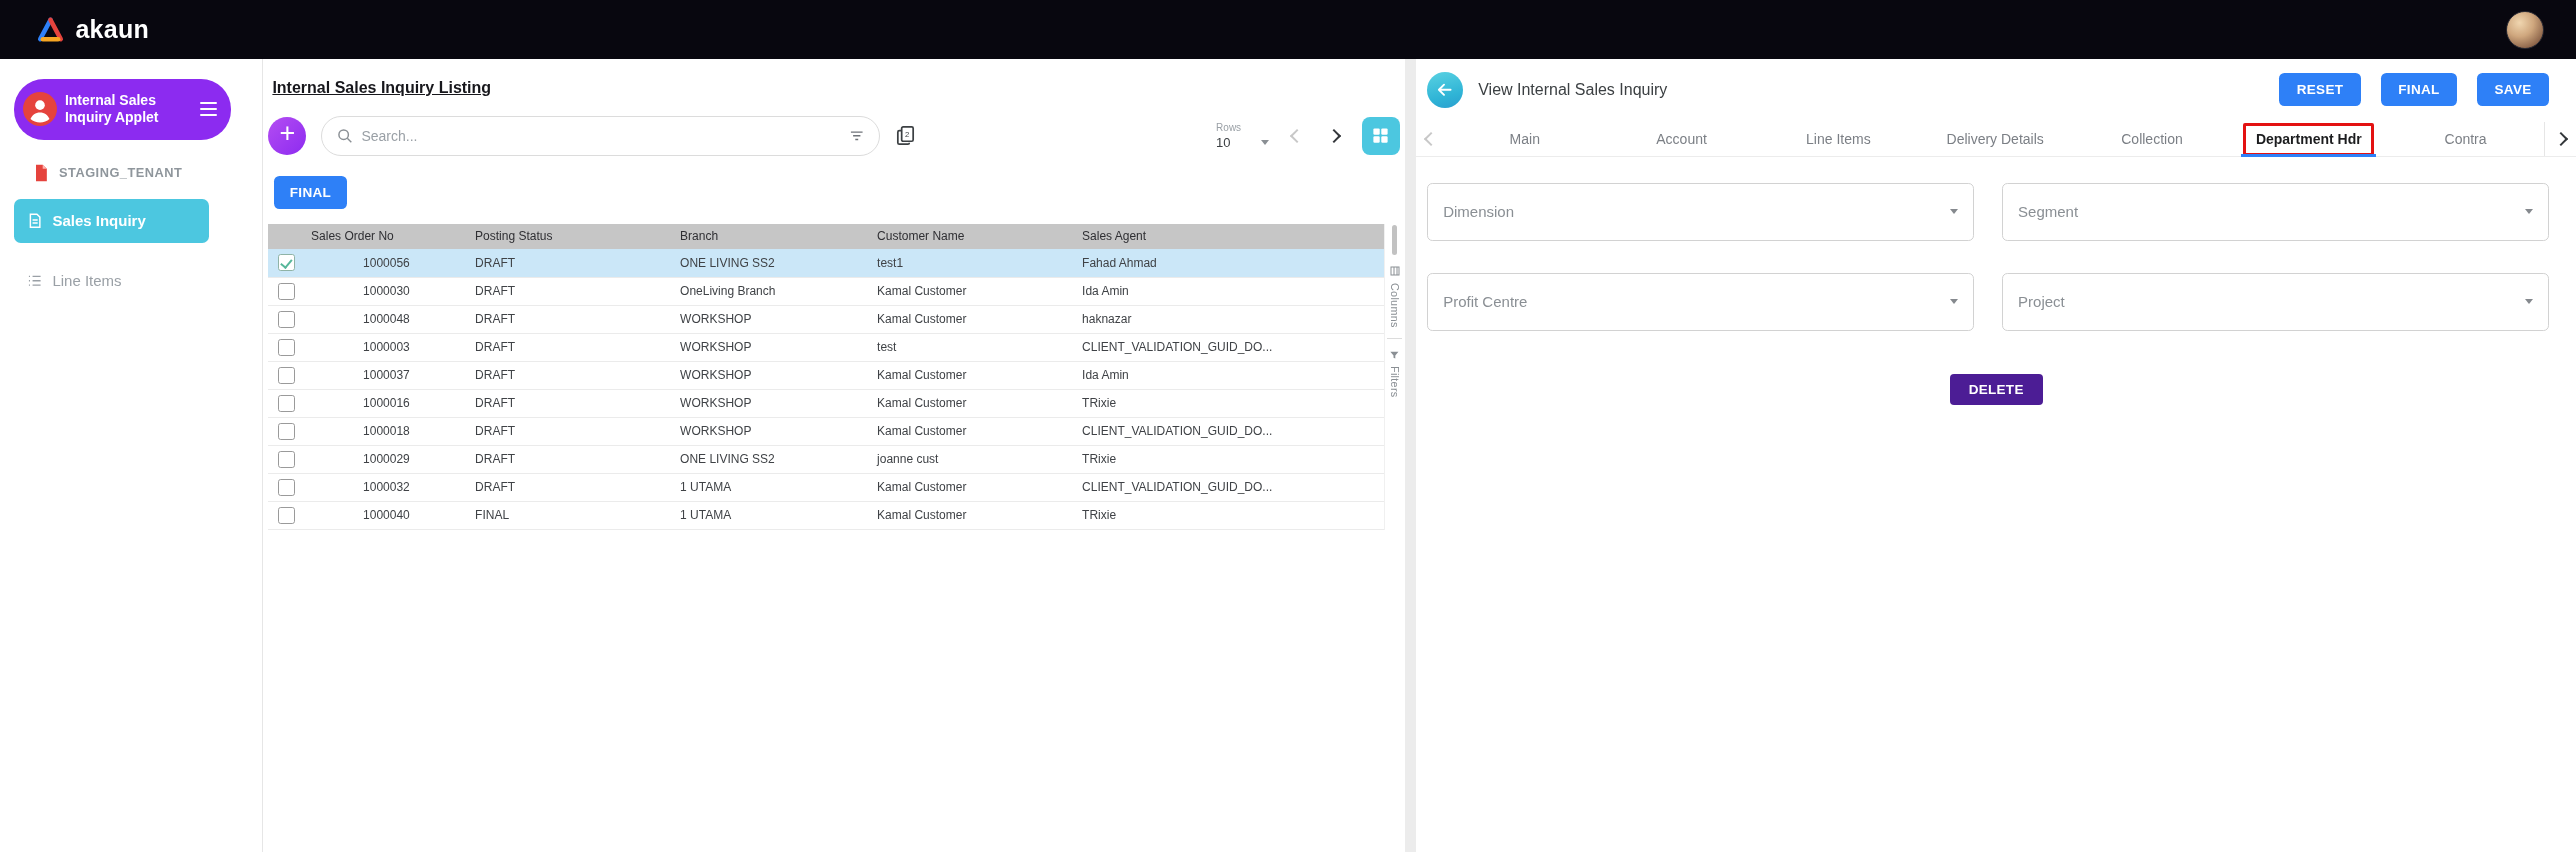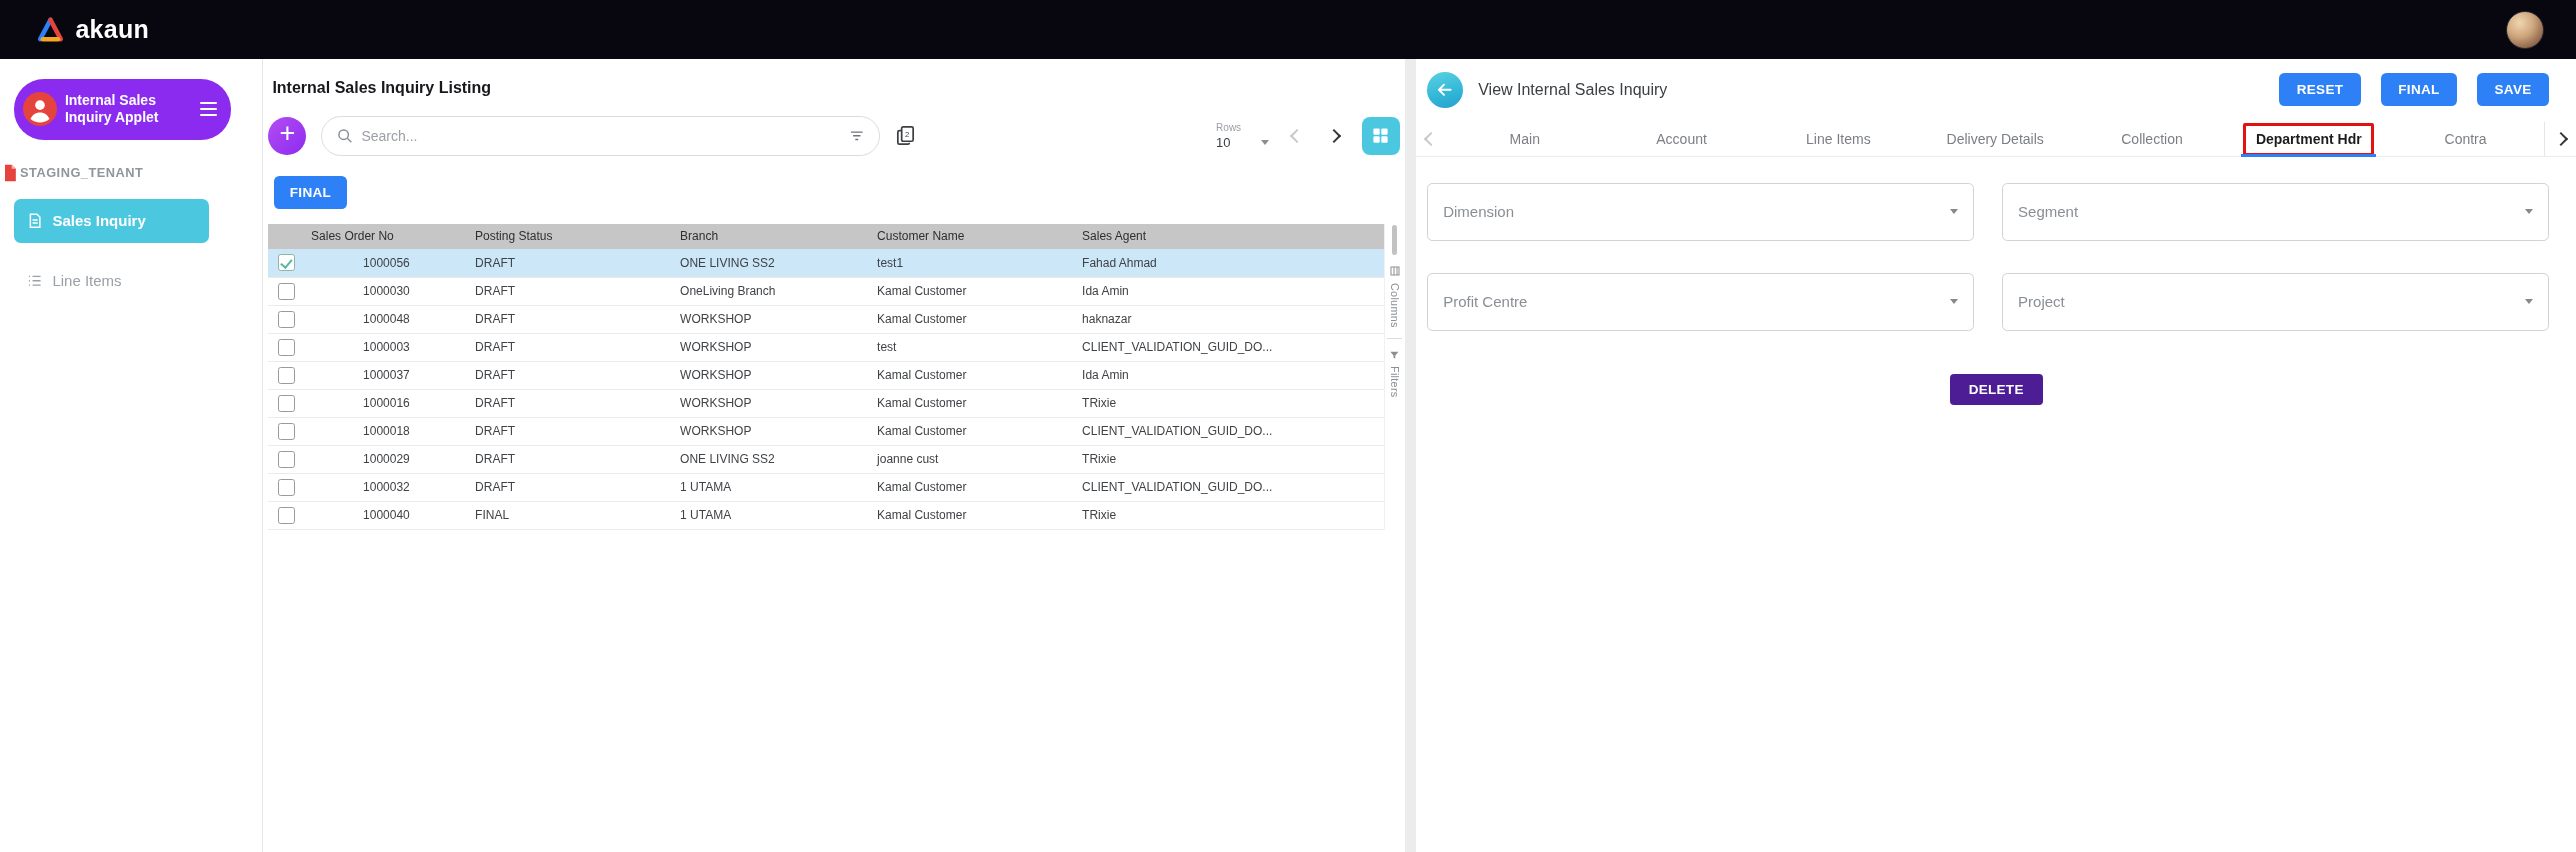--- a/index.html
+++ b/index.html
@@ -21,28 +21,28 @@
   .gap-col{width:11.4px;flex:none;background:#ececec;}
   .detail{flex:1;display:flex;flex-direction:column;padding-top:9.4px;background:#fff;}
 
   
   .applet-pill{margin:0 12px 0 13.5px;width:217px;height:61px;background:#8c2bf0;border-radius:30px;
                display:flex;align-items:center;padding:0 13.5px 0 9.4px;cursor:pointer;}
   .applet-icon{width:34px;height:34px;flex:none;}
   .applet-label{color:#fff;font-size:14px;font-weight:700;line-height:1.2;margin-left:8px;flex:1;}
   .hamburger{width:17.5px;flex:none;display:flex;flex-direction:column;gap:4px;cursor:pointer;}
   .hamburger i{display:block;height:2px;background:#fff;border-radius:1.3px;}
-  .tenant{margin-top:23px;display:flex;align-items:center;cursor:pointer;}
+  .tenant{margin-top:23px;padding-left:31px;display:flex;align-items:center;gap:8px;cursor:pointer;}
   .tenant-label{font-size:12.8px;color:#8f969c;font-weight:600;letter-spacing:0.5px;}
   .nav-item{margin:16px 0 0 13.5px;width:195px;height:44px;border-radius:6.7px;display:flex;align-items:center;
             gap:9.4px;padding:0 12px;font-size:15px;color:#9aa0a6;cursor:pointer;}
   .nav-item.active{background:#4cc7e0;color:#fff;font-weight:600;}
 
   
-  .listing-title{font-size:16px;font-weight:700;color:#17171c;margin-left:4px;}
+  .listing-title{font-size:16px;font-weight:700;color:#17171c;margin-left:4px;text-decoration:underline;}
   .toolbar{display:flex;align-items:center;margin-top:17.5px;height:42px;padding-right:5.4px;}
   .add-btn{width:38px;height:38px;border-radius:50%;border:none;cursor:pointer;flex:none;
            background:linear-gradient(135deg,#b44df2,#8d2bf0);color:#fff;font-size:27px;line-height:1;
            display:flex;align-items:center;justify-content:center;padding-bottom:3.4px;}
   .search{margin-left:15px;width:559px;height:40px;border:1.3px solid #dcdcdc;border-radius:21.5px;
           display:flex;align-items:center;padding:0 13.5px;gap:8px;background:#fff;}
   .search input{border:none;outline:none;flex:1;font-size:14px;color:#0f766e;font-family:inherit;background:transparent;}
   .search input::placeholder{color:#9aa0a6;}
   .icon-btn{background:none;border:none;cursor:pointer;display:flex;align-items:center;justify-content:center;}
   .export{margin-left:13.5px;}

